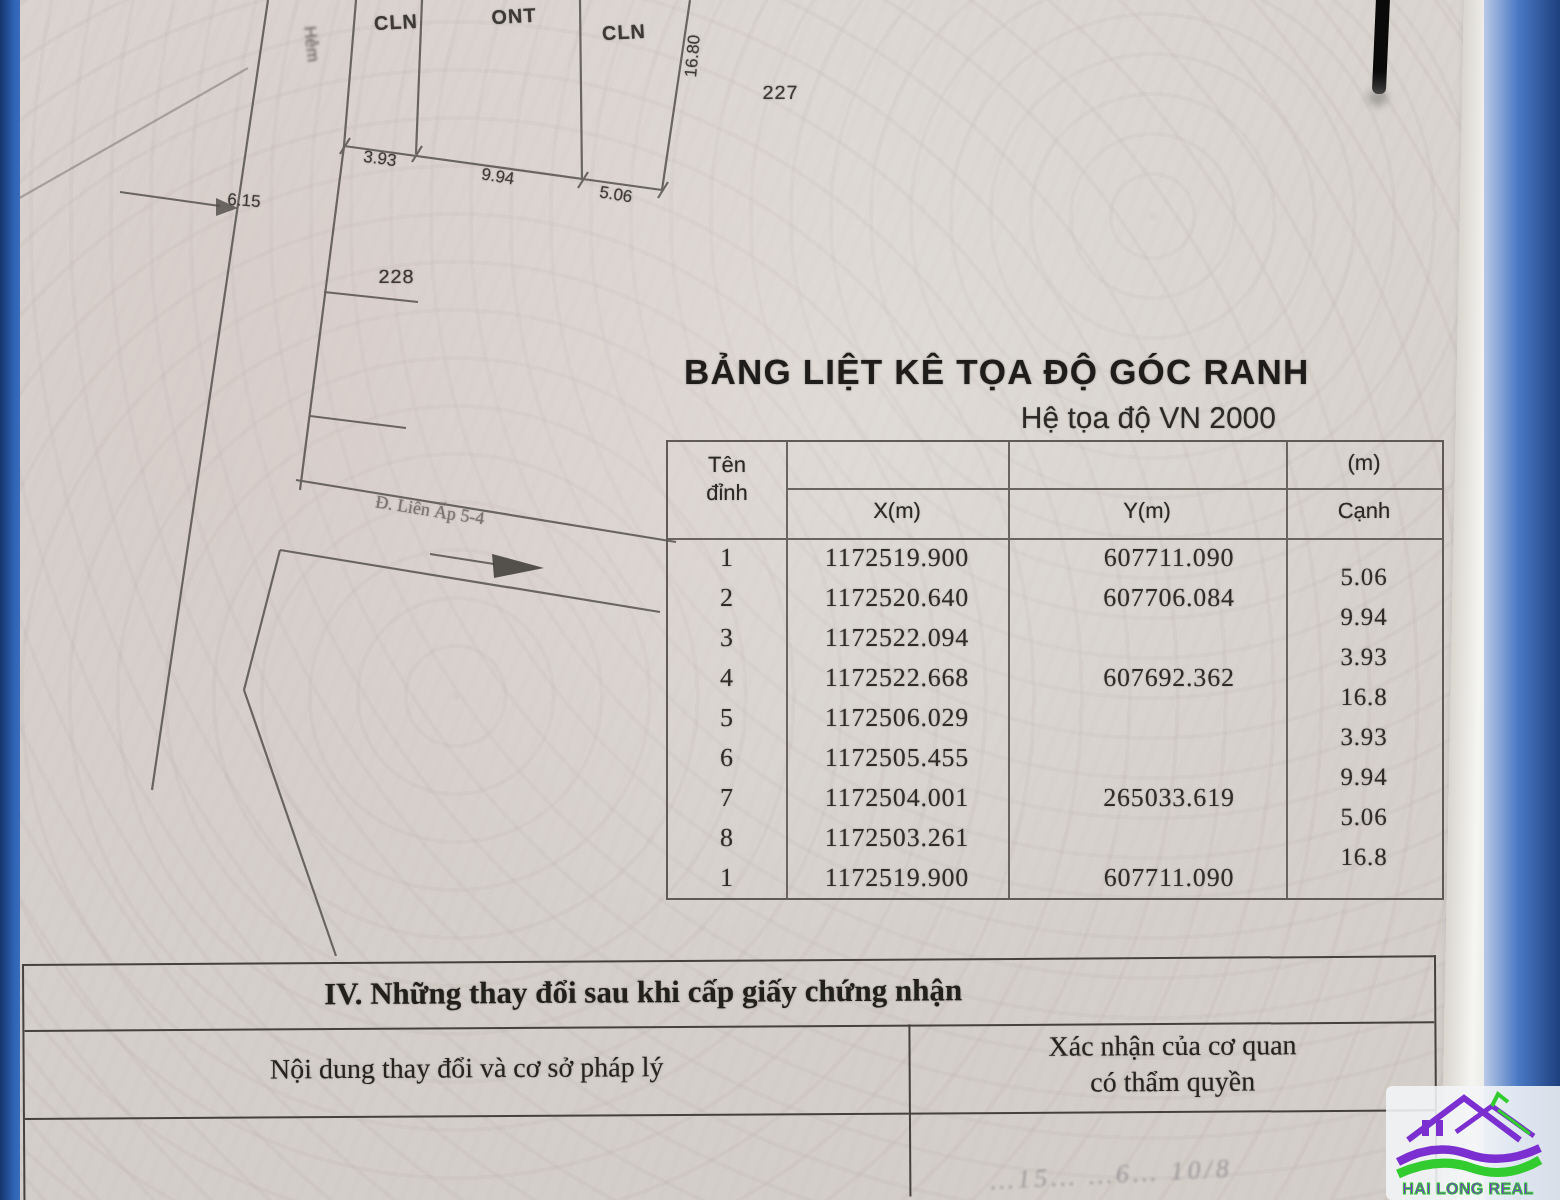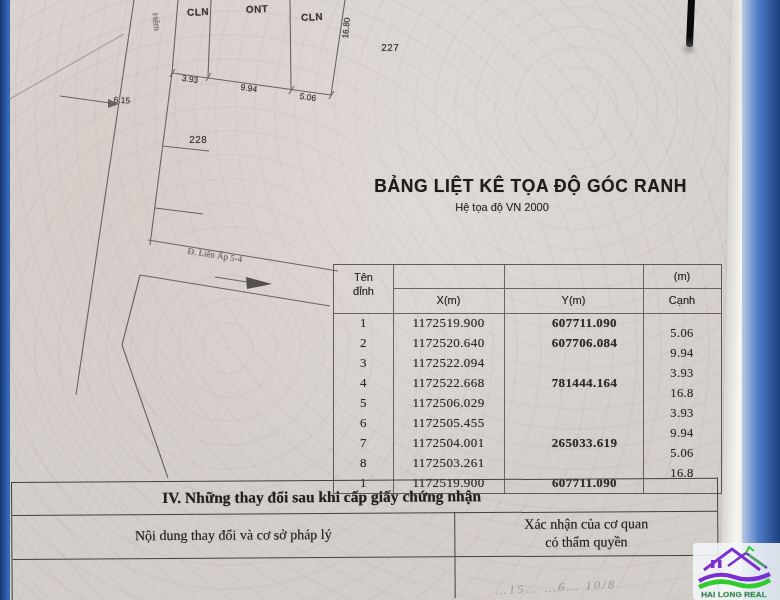--- a/index.html
+++ b/index.html
@@ -26,41 +26,41 @@
   
   .sketch-svg{position:absolute;left:0;top:0;pointer-events:none;}
   .slabel{position:absolute;transform:translate(-50%,-50%);color:#3c3936;
     font-family:"Liberation Sans",sans-serif;white-space:nowrap;
     text-shadow:0 0 .8px rgba(70,65,60,.6);}
   .lbl-parcel{font-size:10px;font-weight:bold;letter-spacing:.5px;}
   .lbl-dim{font-size:8.5px;}
   .lbl-lot{font-size:10px;font-family:Liberation Mono, monospace;text-align:right;}
   .lbl-faint{color:#7c756e;}
   
-  .doc-title{position:absolute;left:342px;top:176px;width:345px;text-align:right;
+  .doc-title{position:absolute;left:342px;top:176px;width:345px;text-align:left;
     font-family:"Liberation Sans",sans-serif;font-weight:bold;font-size:17.5px;
     letter-spacing:.6px;color:#1f1d1b;text-shadow:0 0 1px rgba(60,55,50,.55);}
-  .doc-subtitle{position:absolute;left:352px;top:201px;width:300px;text-align:center;
-    font-family:"Liberation Sans",sans-serif;font-size:11px;color:#2c2a28;
+  .doc-subtitle{position:absolute;left:338px;top:201px;width:300px;text-align:right;
+    font-family:"Liberation Sans",sans-serif;font-size:15px;color:#2c2a28;
     text-shadow:0 0 .8px rgba(70,65,60,.5);}
   
   .tbl{position:absolute;left:333px;top:220px;width:387px;height:228px;
-    border:1px solid #5f5a55;margin-top:44px;}
+    border:1px solid #5f5a55;}
   .tbl .vline,.tbl .hline{position:absolute;background:#6a645e;}
   .vline{width:1px;top:0;bottom:0;}
   .hline{height:1px;}
   .hcell{position:absolute;text-align:center;
     font-family:"Liberation Sans",sans-serif;font-size:11px;color:#2a2825;
     text-shadow:0 0 .7px rgba(70,65,60,.55);line-height:1.25;}
   .tbody{position:absolute;left:0;top:48px;width:100%;}
   .trow{display:grid;grid-template-columns:59px 111px 139px 78px;height:20px;
     align-items:center;}
   .tcell{text-align:center;font-size:13px;letter-spacing:.4px;color:#2e2b28;
     text-shadow:0 0 .8px rgba(75,70,64,.55);}
-  .tcell.y{padding-left:22px;font-weight:bold;}
+  .tcell.y{padding-left:22px;}
   .edges{position:absolute;left:309px;top:48px;width:78px;height:180px;}
   .edge{position:absolute;left:0;width:100%;transform:translateY(-50%);
     text-align:center;font-size:12.5px;color:#2e2b28;letter-spacing:.4px;
     text-shadow:0 0 .8px rgba(75,70,64,.55);}
   
   .sec4{position:absolute;left:11px;top:482px;width:705px;height:118px;
     border:1.2px solid #45413c;border-bottom:none;transform:rotate(-.35deg);
     transform-origin:left top;}
   .sec4 .heading{position:absolute;left:0;top:0;width:100%;height:32px;
     display:flex;align-items:center;padding-left:150px;box-sizing:border-box;
@@ -168,21 +168,21 @@
           <div class="tcell canh"></div>
         </div>
         <div class="trow">
           <div class="tcell id">3</div>
           <div class="tcell x">1172522.094</div>
           <div class="tcell canh"></div>
         </div>
         <div class="trow">
           <div class="tcell id">4</div>
           <div class="tcell x">1172522.668</div>
-          <div class="tcell y">781444.164</div>
+          <div class="tcell y">607692.362</div>
           <div class="tcell canh"></div>
         </div>
         <div class="trow">
           <div class="tcell id">5</div>
           <div class="tcell x">1172506.029</div>
           <div class="tcell canh"></div>
         </div>
         <div class="trow">
           <div class="tcell id">6</div>
           <div class="tcell x">1172505.455</div>

